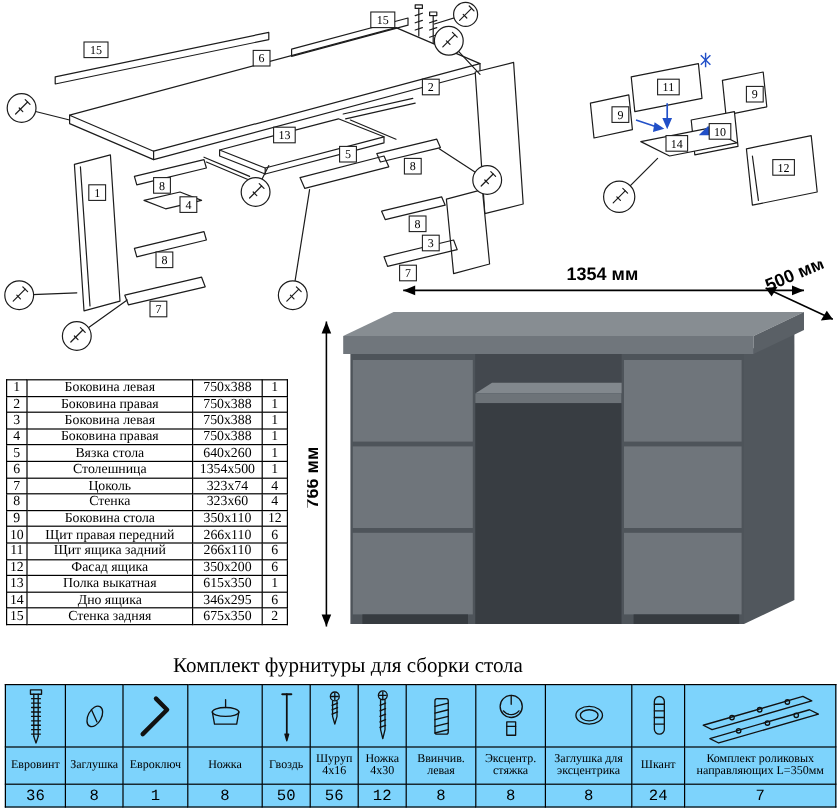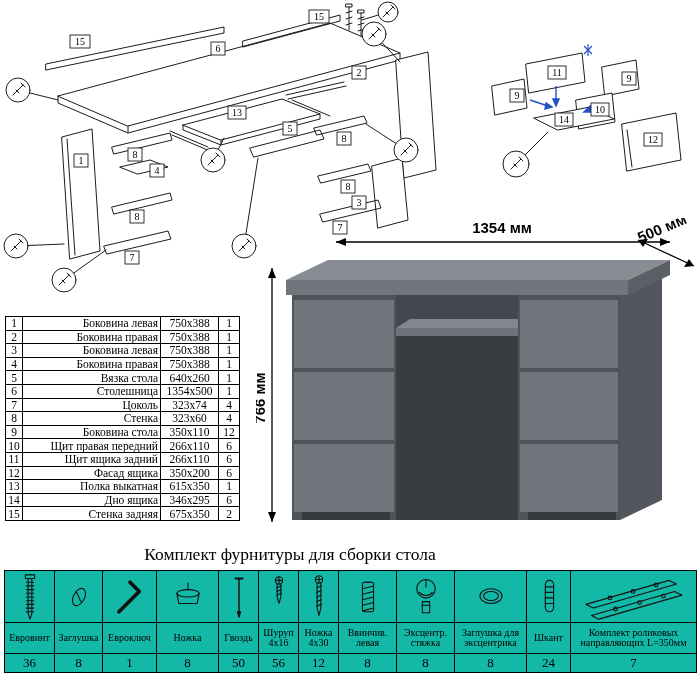--- a/index.html
+++ b/index.html
@@ -20,34 +20,34 @@
   
   #desk-view { left:256px; top:218px; }
   .dim-line { stroke:#000; stroke-width:1.3; }
   .dim-head { fill:#000; stroke:none; }
   .dim-text { font:bold 15px "Liberation Sans",sans-serif; fill:#000; }
 
   
   #parts-table { position:absolute; left:5px; top:316px; border-collapse:collapse; background:#fff; }
   #parts-table td { border:1px solid #000; font-size:11.5px; line-height:12px; height:13.6px;
                     padding:0 2px; white-space:nowrap; text-align:center; }
-  #parts-table td.nm { text-align:right; width:138px; }
+  #parts-table td.nm { text-align:center; width:138px; }
   #parts-table td.no { width:17px; }
   #parts-table td.sz { width:58px; }
   #parts-table td.qt { width:21px; }
 
   
   #hw-title { position:absolute; left:0; top:544px; width:580px; text-align:center;
               font-size:17.5px; }
   #hw-table { position:absolute; left:4px; top:570px; border-collapse:collapse;
-              table-layout:fixed; background:#14b8a6; }
+              table-layout:fixed; background:#7dd3fc; }
   #hw-table td { border:1px solid #000; text-align:center; vertical-align:middle; overflow:hidden; }
   #hw-table td.ic { height:52px; }
   #hw-table td.nmc { height:31px; font-size:10px; line-height:10.5px; padding:1px; }
-  #hw-table td.qc { height:19px; font-size:13px; }
+  #hw-table td.qc { height:19px; font-size:13px;font-family:Liberation Mono, monospace; }
   .icon-art { stroke:#111; stroke-width:1.2; fill:none; stroke-linecap:round; stroke-linejoin:round; margin:0 auto; }
 </style>
 </head>
 <body>
 
 <svg id="main-view" class="abs" width="455" height="312" viewBox="0 0 455 312">
   <defs>
     <g id="scr" class="lineart">
       <line x1="-5" y1="5" x2="5" y2="-5"></line>
       <line x1="3" y1="-7" x2="7" y2="-3"></line>

